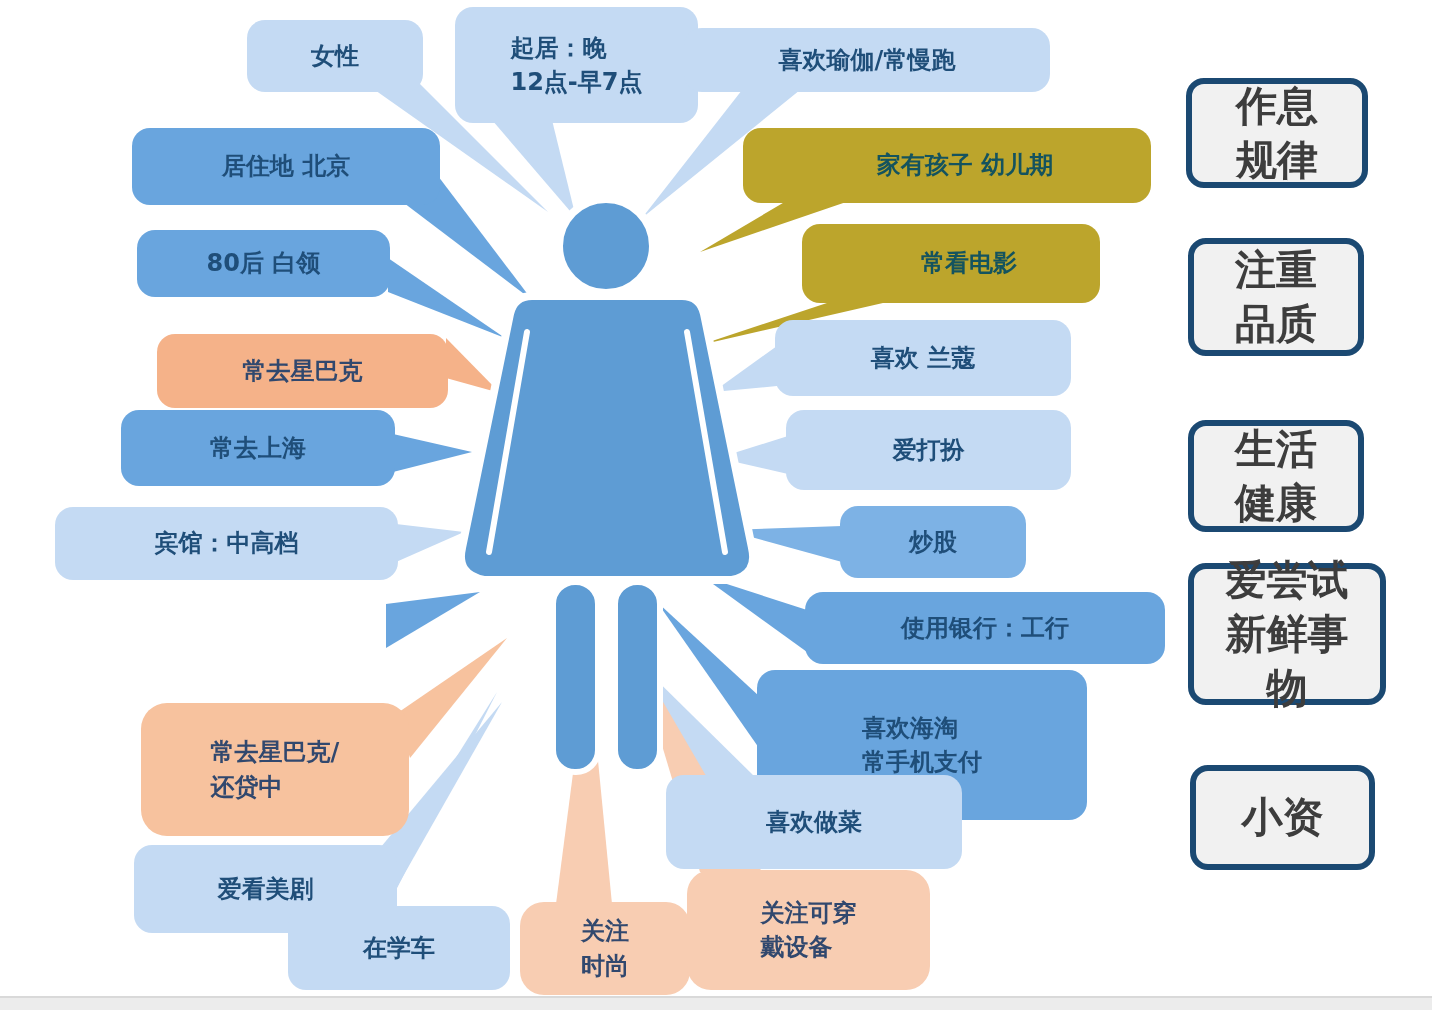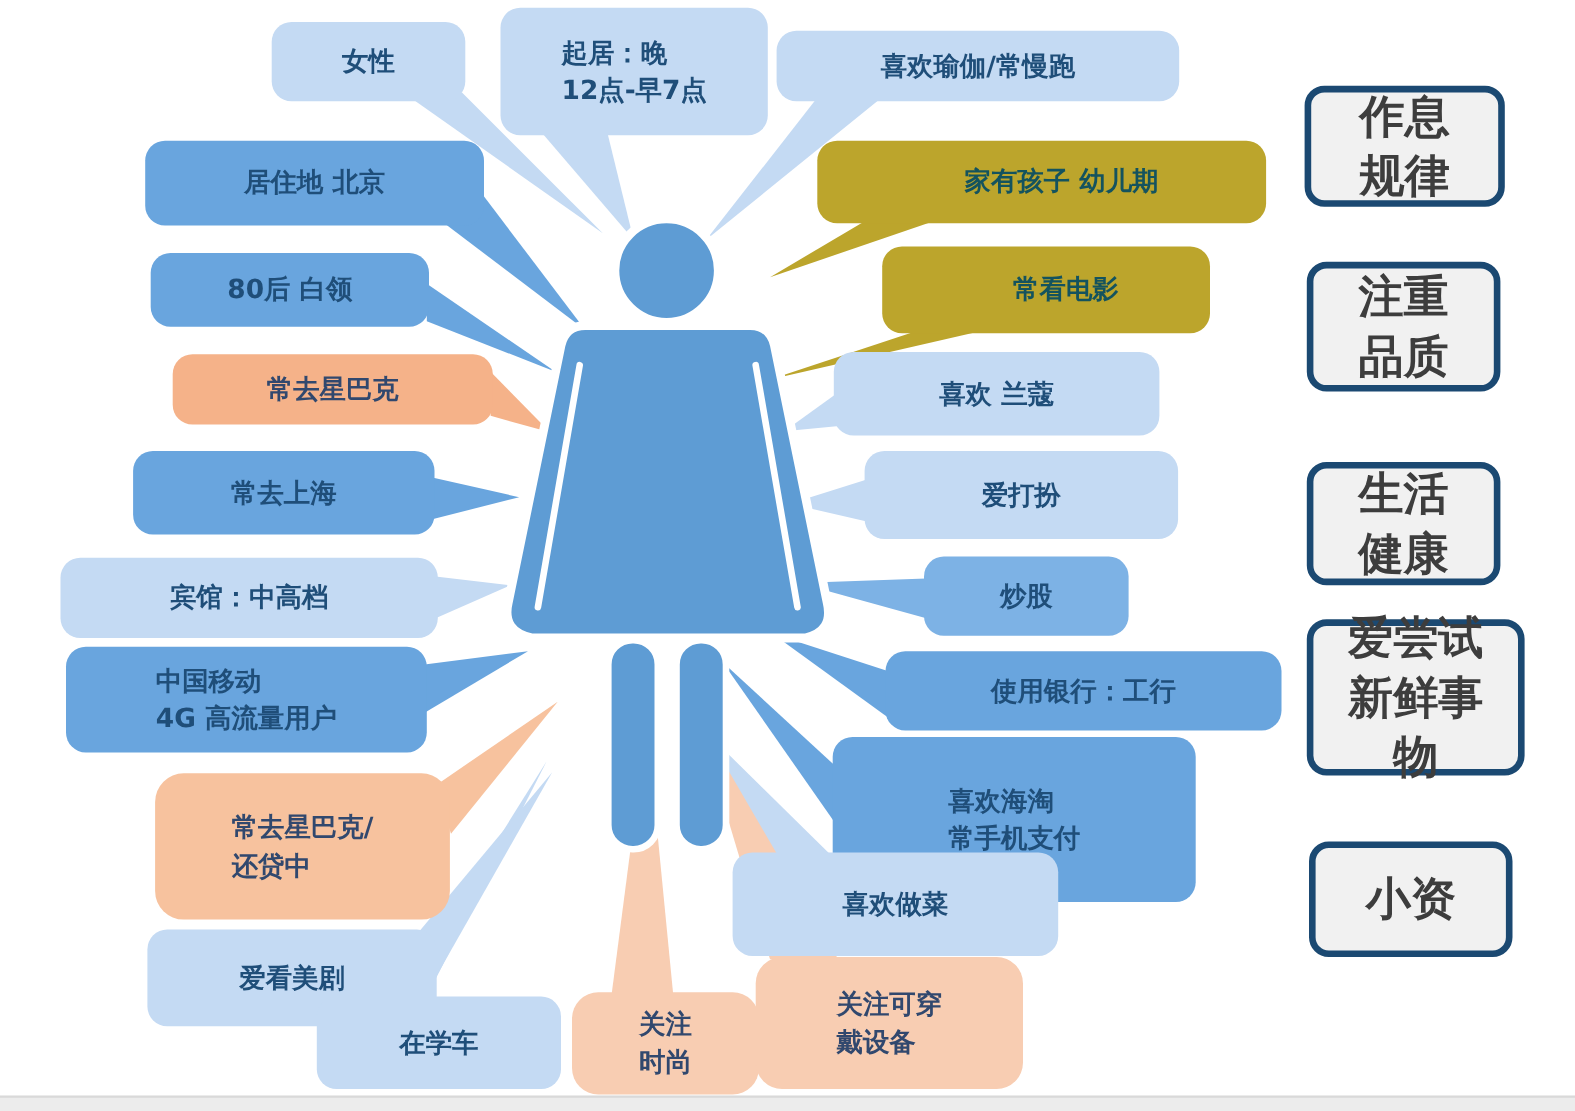--- a/index.html
+++ b/index.html
@@ -78,33 +78,31 @@
     <line x1="527" y1="332" x2="489" y2="552" stroke="#fff" stroke-width="6" stroke-linecap="round"></line>
     <line x1="687" y1="332" x2="725" y2="552" stroke="#fff" stroke-width="6" stroke-linecap="round"></line>
     <rect x="553" y="582" width="45" height="190" rx="22" fill="var(--figure_blue)" stroke="#fff" stroke-width="6"></rect>
     <rect x="615" y="582" width="45" height="190" rx="22" fill="var(--figure_blue)" stroke="#fff" stroke-width="6"></rect>
     <circle cx="606" cy="246" r="47" fill="var(--figure_blue)" stroke="#fff" stroke-width="8"></circle>
   </svg>
 
   <div class="bubble b-light" style="left:247px;top:20px;width:176px;height:72px">女性</div>
   <div class="bubble b-light" style="left:455px;top:7px;width:243px;height:116px">起居：晚
 12点-早7点</div>
-  <div class="bubble b-light" style="left:706px;top:28px;width:366px;height:64px">喜欢瑜伽/常慢跑</div>
+  <div class="bubble b-light" style="left:684px;top:28px;width:366px;height:64px">喜欢瑜伽/常慢跑</div>
   <div class="bubble b-medium" style="left:132px;top:128px;width:308px;height:77px">居住地 北京</div>
   <div class="bubble b-gold" style="left:743px;top:128px;width:372px;height:75px">家有孩子 幼儿期</div>
   <div class="bubble b-medium" style="left:137px;top:230px;width:253px;height:67px">80后 白领</div>
   <div class="bubble b-gold" style="left:802px;top:224px;width:262px;height:79px">常看电影</div>
-  <div class="bubble b-salmon-deep" style="left:157px;top:322px;width:291px;height:64px">常去星巴克</div>
-  <div class="bubble b-light" style="left:758px;top:320px;width:296px;height:76px">喜欢 兰蔻</div>
+  <div class="bubble b-salmon-deep" style="left:157px;top:334px;width:291px;height:74px">常去星巴克</div>
+  <div class="bubble b-light" style="left:775px;top:320px;width:296px;height:76px">喜欢 兰蔻</div>
   <div class="bubble b-medium" style="left:121px;top:410px;width:274px;height:76px">常去上海</div>
   <div class="bubble b-light" style="left:786px;top:410px;width:285px;height:80px">爱打扮</div>
   <div class="bubble b-light" style="left:55px;top:507px;width:343px;height:73px">宾馆：中高档</div>
   <div class="bubble b-stock" style="left:840px;top:506px;width:186px;height:72px">炒股</div>
-  <div class="bubble b-medium" style="left:60px;top:588px;width:328px;height:96px">中国移动
-4G 高流量用户</div>
   <div class="bubble b-medium" style="left:805px;top:592px;width:360px;height:72px">使用银行：工行</div>
   <div class="bubble b-medium" style="left:757px;top:670px;width:330px;height:150px">喜欢海淘
 常手机支付</div>
   <div class="bubble b-salmon-mid" style="left:141px;top:703px;width:268px;height:133px">常去星巴克/
 还贷中</div>
   <div class="bubble b-light" style="left:666px;top:775px;width:296px;height:94px">喜欢做菜</div>
   <div class="bubble b-light" style="left:134px;top:845px;width:263px;height:88px">爱看美剧</div>
   <div class="bubble b-light" style="left:288px;top:906px;width:222px;height:84px">在学车</div>
   <div class="bubble b-salmon-light" style="left:520px;top:902px;width:170px;height:93px">关注
 时尚</div>

